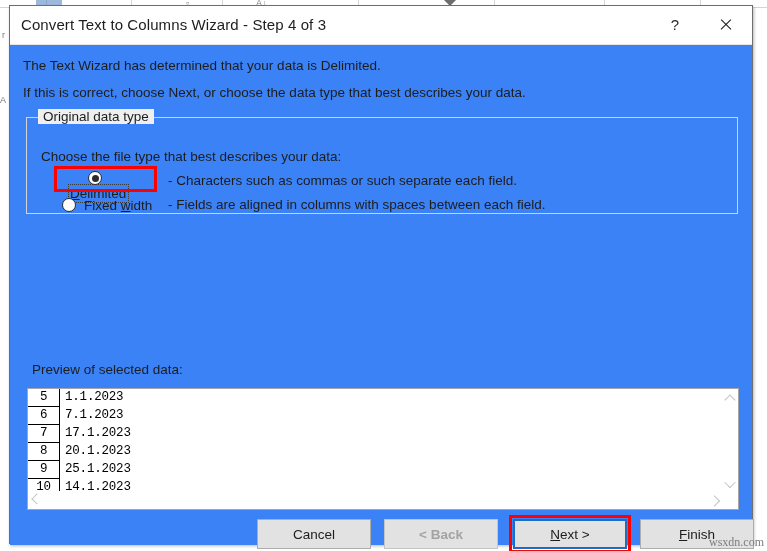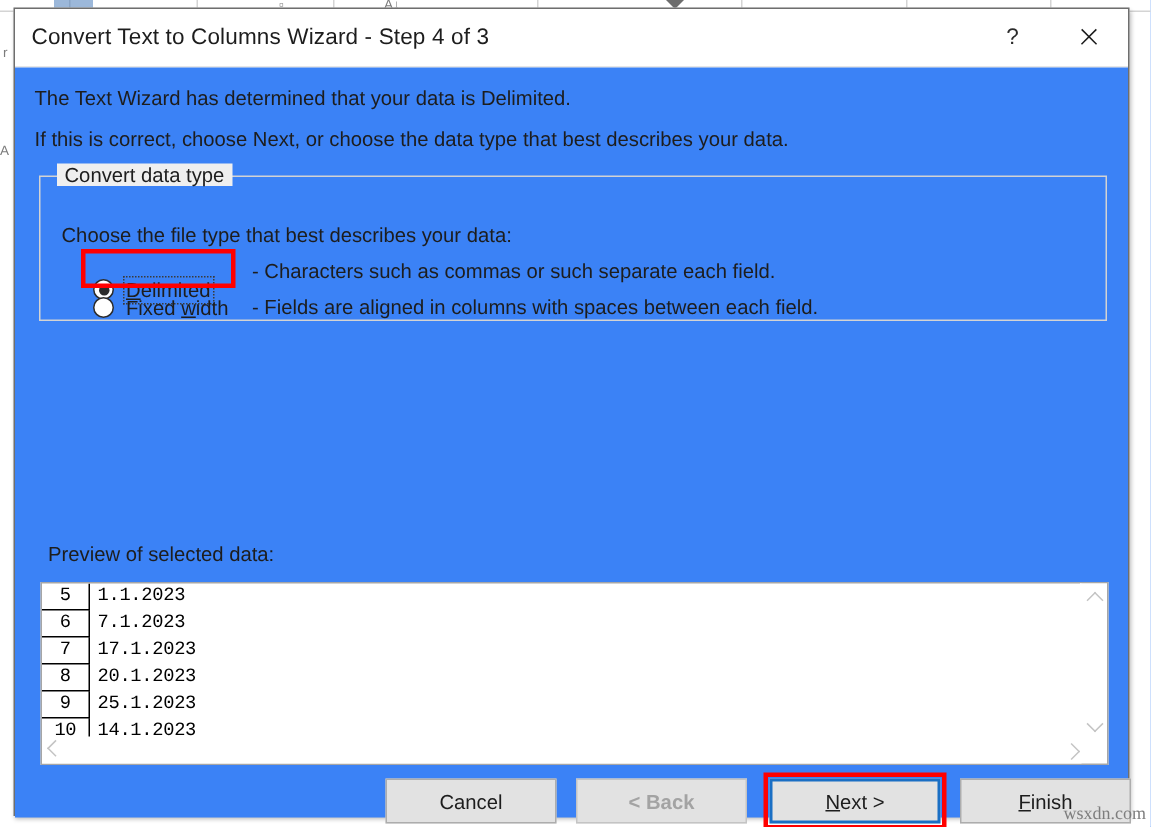--- a/index.html
+++ b/index.html
@@ -157,21 +157,21 @@
   }
 
   
   .radio-row {
     position: absolute;
     left: 52px;
     height: 20px;
     display: flex;
     align-items: center;
   }
-  #radio-delimited-row { top: 138px; }
+  #radio-delimited-row { top: 126px; flex-direction: column; }
   #radio-fixed-row { top: 150px; align-items: center; }
 
   .radio-mark {
     width: 14px;
     height: 14px;
     border-radius: 50%;
     border: 1.4px solid #2b2b2b;
     background: #ffffff;
     box-sizing: border-box;
     position: relative;
@@ -383,21 +383,21 @@
       <span class="x-glyph"></span>
     </div>
   </div>
 
   <div id="body">
 
     <div class="intro-line" id="intro1">The Text Wizard has determined that your data is Delimited.</div>
     <div class="intro-line" id="intro2">If this is correct, choose Next, or choose the data type that best describes your data.</div>
 
     <div id="group-box"></div>
-    <div id="group-legend">Convert data type</div>
+    <div id="group-legend">Original data type</div>
     <div id="choose-label">Choose the file type that best describes your data:</div>
 
     <div class="radio-row" id="radio-delimited-row">
       <span class="radio-mark checked"></span>
       <span class="radio-label focused"><span class="acc">D</span>elimited</span>
     </div>
     <div class="radio-desc" id="desc-delimited">- Characters such as commas or such separate each field.</div>
     <div id="hl-delimited"></div>
 
     <div class="radio-row" id="radio-fixed-row">

